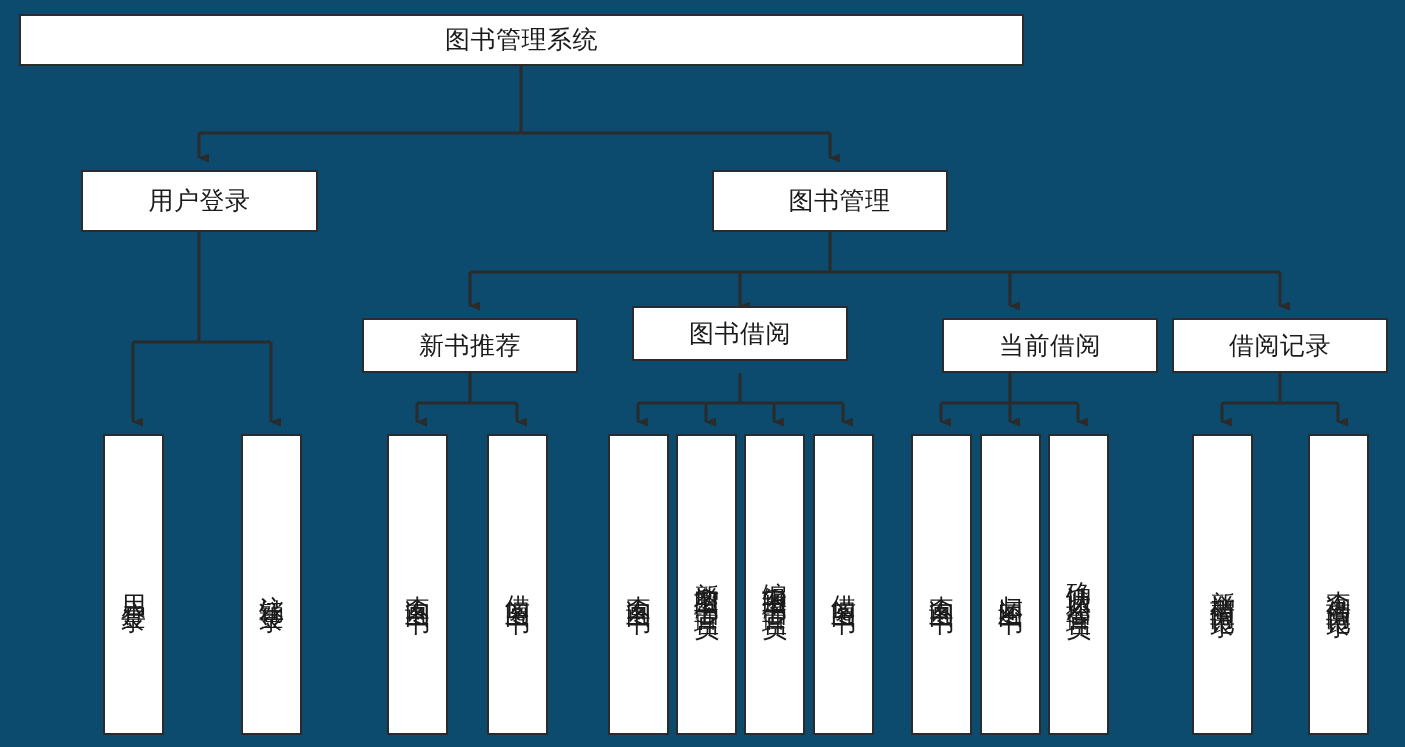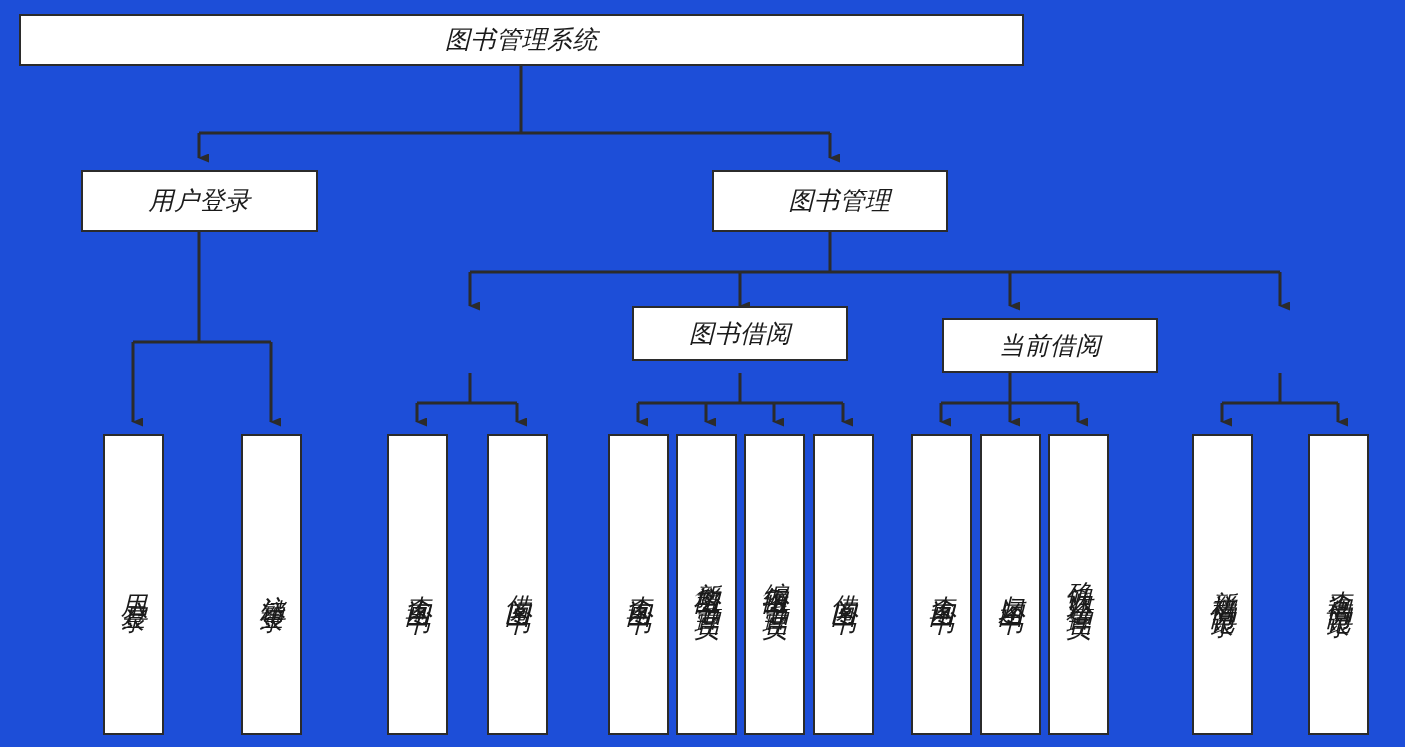--- a/index.html
+++ b/index.html
@@ -9,23 +9,22 @@
     background: #ffffff;
   }
   body {
     font-family: "Liberation Sans", "DejaVu Sans", sans-serif;
     color: #1a1a1a;
   }
   #diagram-root {
     position: relative;
     width: 1405px;
     height: 747px;
-    background: #1d4ed8;
+    background: #0c4a6e;
     overflow: hidden;
-    font-style: italic;
   }
   svg#connector-layer {
     position: absolute;
     left: 0;
     top: 0;
     width: 1405px;
     height: 747px;
     pointer-events: none;
   }
   .node {
@@ -134,26 +133,32 @@
     <span class="node-label">图书管理系统</span>
   </div>
 
   <div class="node horiz" style="left:81px; top:170px; width:237px; height:62px;">
     <span class="node-label">用户登录</span>
   </div>
   <div class="node horiz" style="left:712px; top:170px; width:236px; height:62px;padding-left:19px;">
     <span class="node-label">图书管理</span>
   </div>
 
+  <div class="node horiz" style="left:362px; top:318px; width:216px; height:55px;">
+    <span class="node-label">新书推荐</span>
+  </div>
   <div class="node horiz" style="left:632px; top:306px; width:216px; height:55px;">
     <span class="node-label">图书借阅</span>
   </div>
   <div class="node horiz" style="left:942px; top:318px; width:216px; height:55px;">
     <span class="node-label">当前借阅</span>
   </div>
+  <div class="node horiz" style="left:1172px; top:318px; width:216px; height:55px;">
+    <span class="node-label">借阅记录</span>
+  </div>
 
   <div class="node vert" style="left:103px; top:434px; width:61px; height:301px;">
     <span class="node-label">用户登录</span>
   </div>
   <div class="node vert" style="left:241px; top:434px; width:61px; height:301px;">
     <span class="node-label">注销登录</span>
   </div>
 
   <div class="node vert" style="left:387px; top:434px; width:61px; height:301px;">
     <span class="node-label">查询图书</span>

